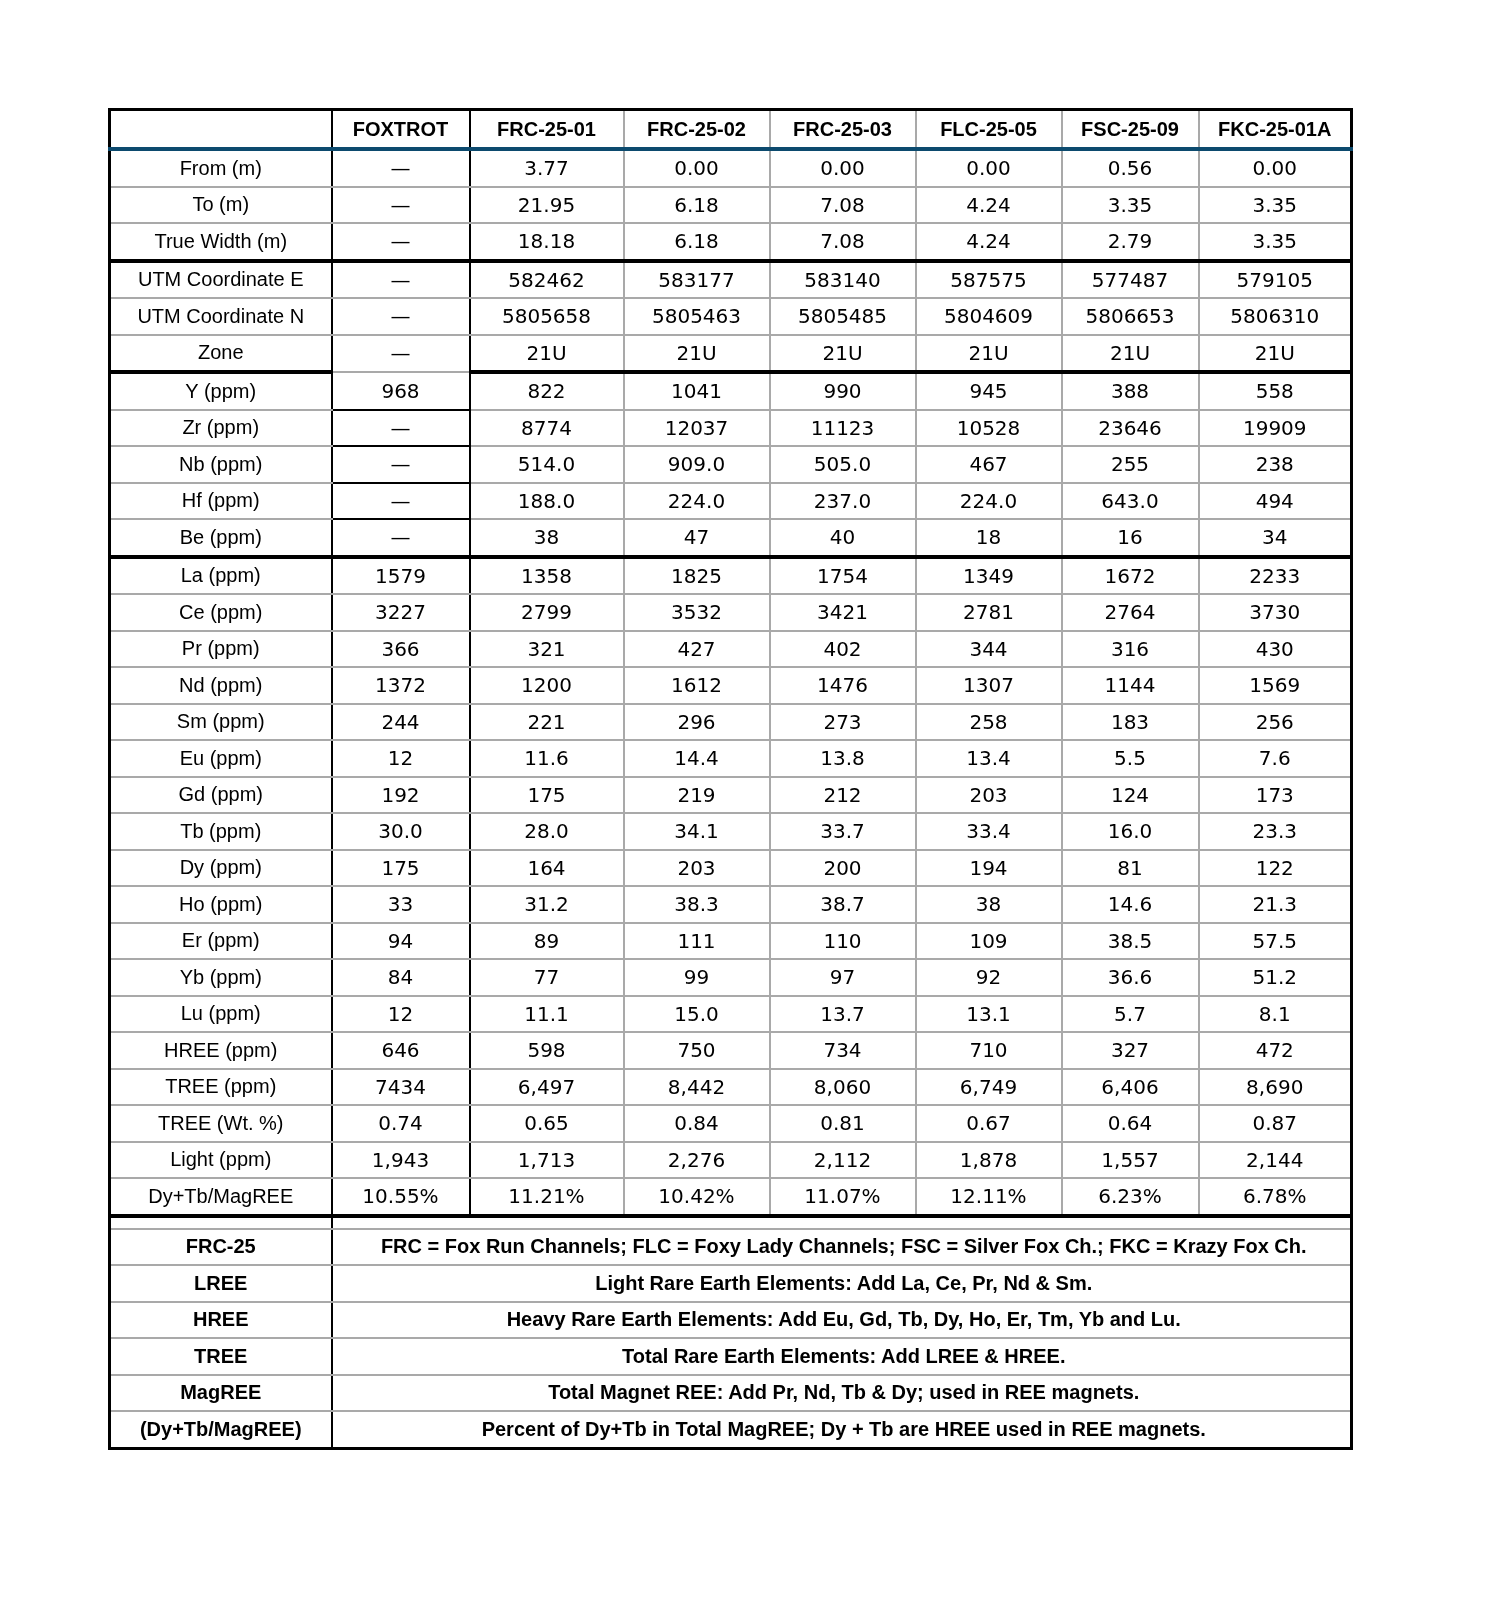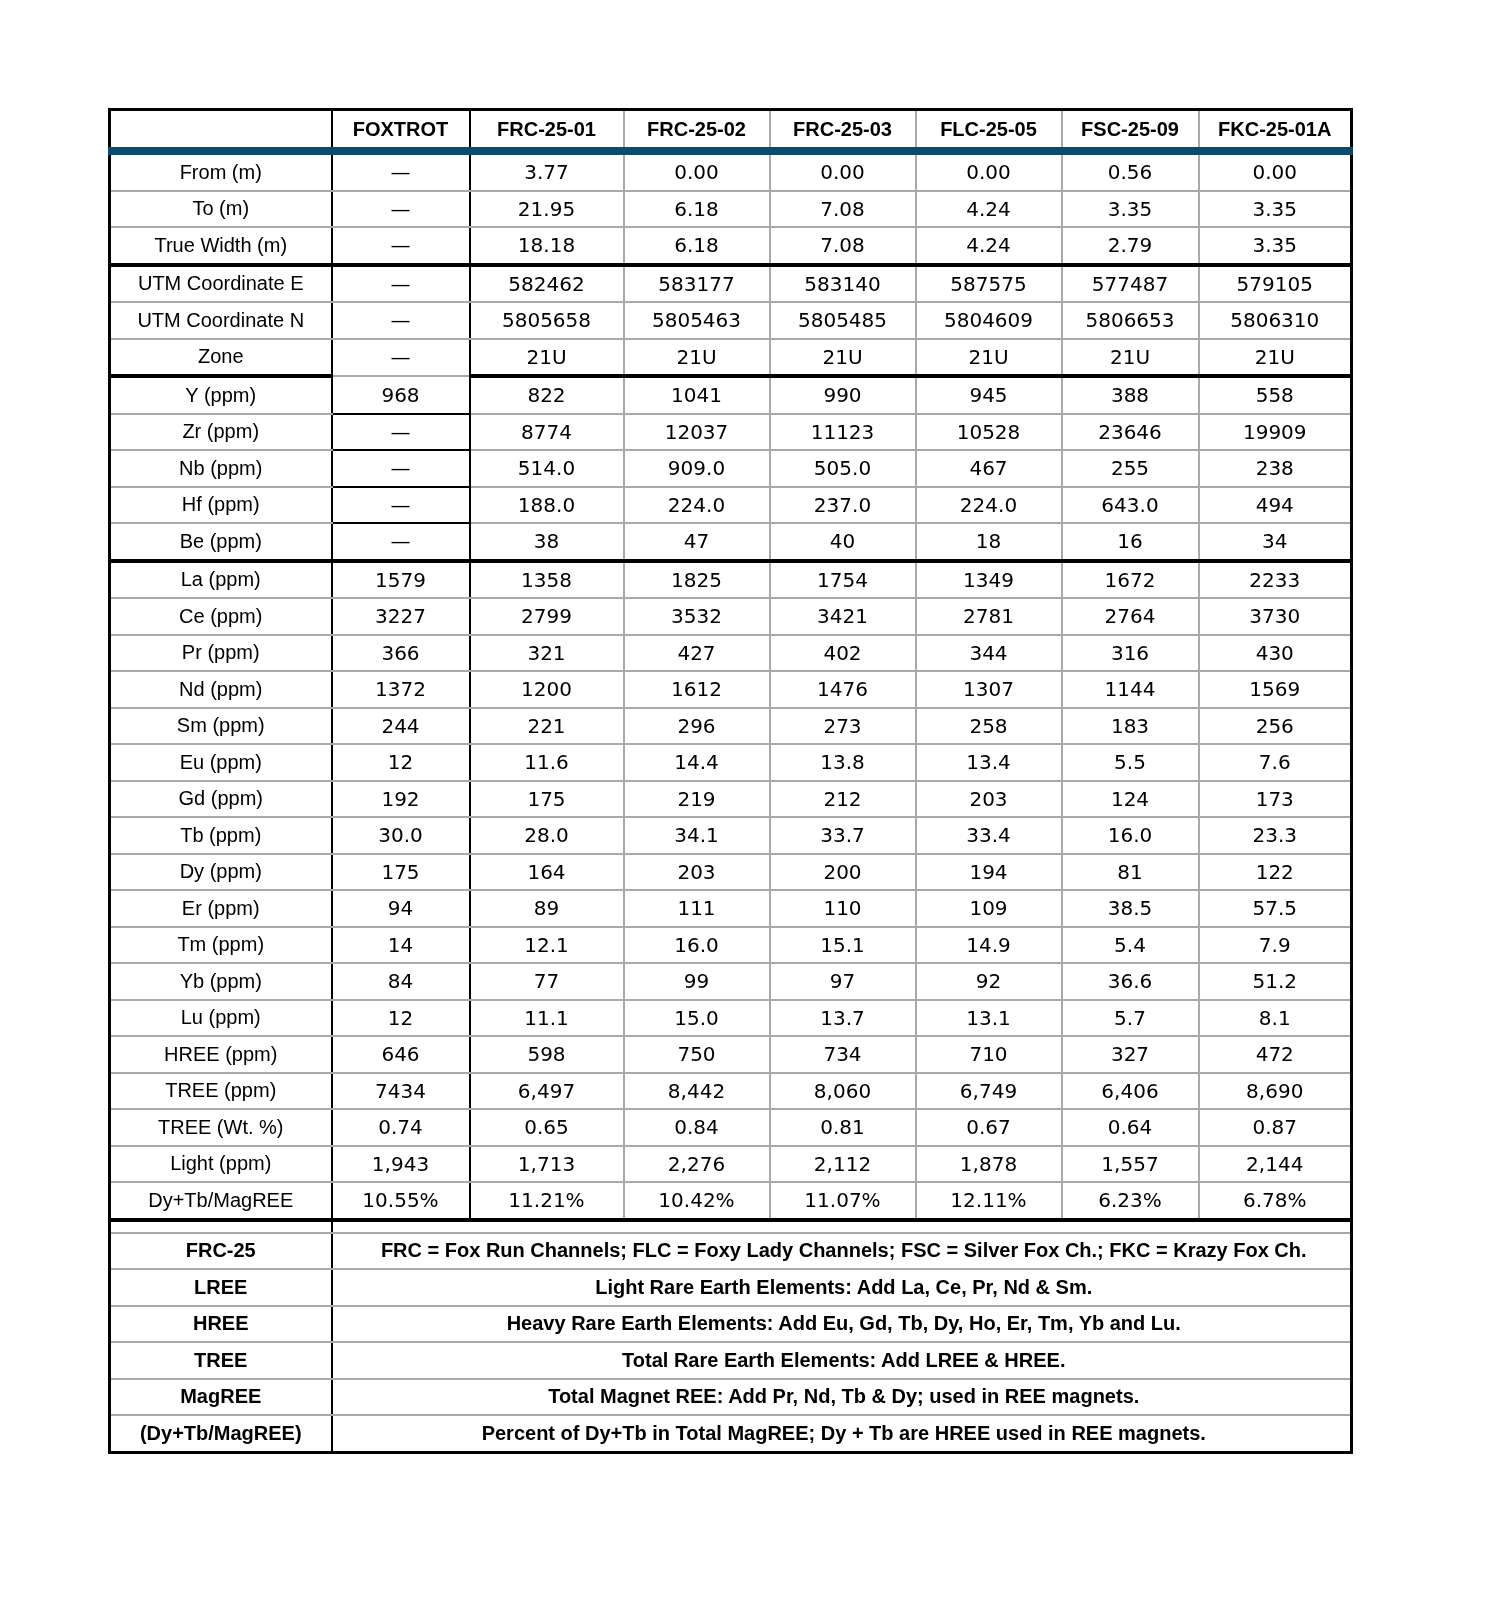--- a/index.html
+++ b/index.html
@@ -6,21 +6,21 @@
   body { width: 1503px; height: 1614px; position: relative; font-family: "Liberation Sans", "DejaVu Sans", sans-serif; color: #000; }
   #sheet { position: absolute; left: 108px; top: 108px; }
   table.t { border-collapse: collapse; table-layout: fixed; border: 3px solid #000; }
   table.t td, table.t th { border: 2px solid #a9a9a9; height: 34.5px; padding: 0; text-align: center; font-size: 20px; white-space: nowrap; overflow: hidden; }
   table.t th { font-weight: bold; font-family: "Liberation Sans", sans-serif; }
   .lbl { font-weight: normal; font-family: "Liberation Sans", sans-serif; border-right: 2px solid #000 !important; }
   .val { font-family: "DejaVu Sans", "Liberation Sans", sans-serif; font-size: 19px; }
   .fox { border-right: 2px solid #000 !important; }
   .foxbox { border-top: 2px solid #000 !important; border-bottom: 2px solid #000 !important; }
   tr.thick-top td, tr.thick-top th { border-top: 4px solid #000; }
-  tr.hdr th { height: 36px; border-bottom: 8px solid #0c4a6e; text-align: center; }
+  tr.hdr th { height: 36px; border-bottom: 4px solid #0c4a6e; text-align: center; }
   tr.spacer td { height: 10px; border-top: 4px solid #000; }
   .note-text { text-align: center; padding-left: 5px !important; font-weight: bold; font-size: 20px; font-family: "Liberation Sans", sans-serif; }
   .note-lbl { font-weight: bold; font-size: 20px; border-right: 2px solid #000 !important; font-family: "Liberation Sans", sans-serif; }
   table.t tr:last-child td { border-bottom: 3px solid #000; }
 </style>
 </head>
 <body>
 
 <div id="sheet">
   <table class="t">
@@ -239,40 +239,40 @@
           <td class="lbl">Dy (ppm)</td>
           <td class="val fox">175</td>
           <td class="val">164</td>
           <td class="val">203</td>
           <td class="val">200</td>
           <td class="val">194</td>
           <td class="val">81</td>
           <td class="val">122</td>
         </tr>
         <tr>
+          <td class="lbl">Ho (ppm)</td>
+          <td class="val fox">33</td>
+          <td class="val">31.2</td>
+          <td class="val">38.3</td>
+          <td class="val">38.7</td>
+          <td class="val">38</td>
+          <td class="val">14.6</td>
+          <td class="val">21.3</td>
+        </tr>
+        <tr>
           <td class="lbl">Er (ppm)</td>
           <td class="val fox">94</td>
           <td class="val">89</td>
           <td class="val">111</td>
           <td class="val">110</td>
           <td class="val">109</td>
           <td class="val">38.5</td>
           <td class="val">57.5</td>
         </tr>
         <tr>
-          <td class="lbl">Tm (ppm)</td>
-          <td class="val fox">14</td>
-          <td class="val">12.1</td>
-          <td class="val">16.0</td>
-          <td class="val">15.1</td>
-          <td class="val">14.9</td>
-          <td class="val">5.4</td>
-          <td class="val">7.9</td>
-        </tr>
-        <tr>
           <td class="lbl">Yb (ppm)</td>
           <td class="val fox">84</td>
           <td class="val">77</td>
           <td class="val">99</td>
           <td class="val">97</td>
           <td class="val">92</td>
           <td class="val">36.6</td>
           <td class="val">51.2</td>
         </tr>
         <tr>

